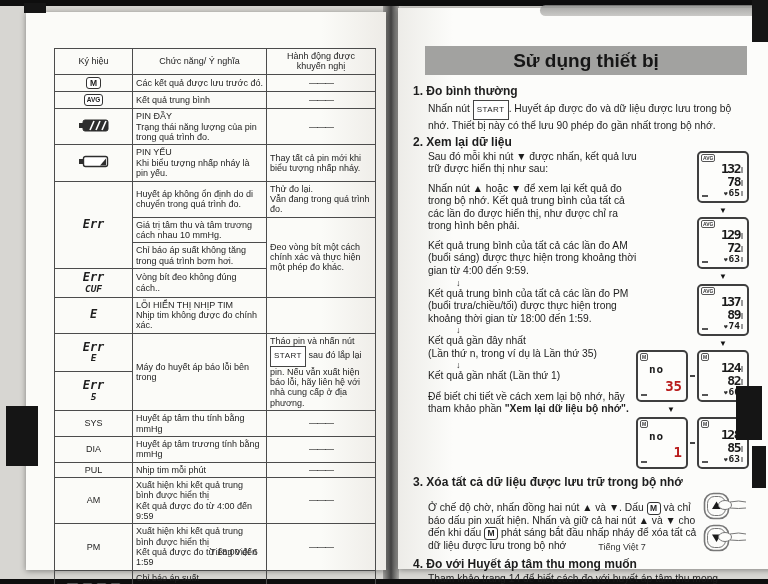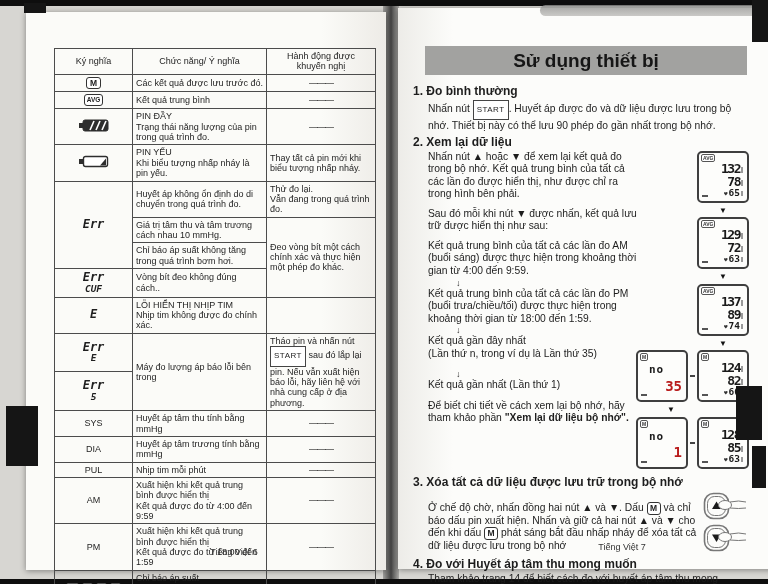--- a/index.html
+++ b/index.html
@@ -98,21 +98,21 @@
 
   <div class="page" id="page-left">
     <table class="tbl">
       <colgroup>
           <col style="width:78px">
           <col style="width:134px">
           <col style="width:109px">
         </colgroup>
       <tbody>
           <tr>
-        <th class="thc">Ký nghĩa</th>
+        <th class="thc">Ký hiệu</th>
         <th class="thc">Chức năng/ Ý nghĩa</th>
         <th class="thc ml">Hành động được
 khuyến nghị</th>
       </tr>
       <tr>
         <td class="sym"><span class="boxicon">M</span></td>
         <td>Các kết quả được lưu trước đó.</td>
         <td>
               <span class="dash">———</span>
             </td>
@@ -176,21 +176,21 @@
         <td class="sym"><span class="seg">E</span></td>
         <td class="ml">LỖI HIỂN THỊ NHỊP TIM
 Nhịp tim không được đo chính xác.</td>
         <td></td>
       </tr>
       <tr>
         <td class="sym">
           <span class="seg">Err</span>
           <span class="seg-sub">E</span>
         </td>
-        <td rowspan="2">Máy đo lượng áp báo lỗi bên trong</td>
+        <td rowspan="2">Máy đo huyết áp báo lỗi bên trong</td>
         <td rowspan="2">
           <span>Tháo pin và nhấn nút </span><span class="startbox">START</span><span> sau đó lắp lại pin. Nếu vẫn xuất hiện báo lỗi, hãy liên hệ với nhà cung cấp ở địa phương.</span>
         </td>
       </tr>
       <tr>
         <td class="sym">
           <span class="seg">Err</span>
           <span class="seg-sub">5</span>
         </td>
       </tr>
@@ -256,27 +256,27 @@
     <div class="content">
 
       <div class="h">1. Đo bình thường</div>
       <div class="indent">
         <span>Nhấn nút </span><span class="startbox">START</span><span>. Huyết áp được đo và dữ liệu được lưu trong bộ nhớ. Thiết bị này có thể lưu 90 phép đo gần nhất trong bộ nhớ.</span>
       </div>
 
       <div class="h">2. Xem lại dữ liệu</div>
       <div class="s2wrap">
         <div class="s2text indent">
+          <p>Sau đó mỗi khi nút ▼ được nhấn, kết quả lưu trữ được hiển thị như sau:</p>
           <p>Nhấn nút ▲ hoặc ▼ để xem lại kết quả đo trong bộ nhớ. Kết quả trung bình của tất cả các lần đo được hiển thị, như được chỉ ra trong hình bên phải.</p>
-          <p>Sau đó mỗi khi nút ▼ được nhấn, kết quả lưu trữ được hiển thị như sau:</p>
           <p style="margin-bottom:1px">Kết quả trung bình của tất cả các lần đo AM (buổi sáng) được thực hiện trong khoảng thời gian từ 4:00 đến 9:59.</p>
           <div class="flow-arrow"></div>
           <p style="margin-bottom:1px">Kết quả trung bình của tất cả các lần đo PM (buổi trưa/chiều/tối) được thực hiện trong khoảng thời gian từ 18:00 đến 1:59.</p>
           <div class="flow-arrow"></div>
-          <p class="ml" style="margin-bottom:10px">Kết quả gần đây nhất
+          <p class="ml" style="margin-bottom:1px">Kết quả gần đây nhất
 (Lần thứ n, trong ví dụ là Lần thứ 35)</p>
           <div class="flow-arrow"></div>
           <p>Kết quả gần nhất (Lần thứ 1)</p>
           <p style="margin-top:8px">
             <span>Để biết chi tiết về cách xem lại bộ nhớ, hãy tham khảo phần </span><span class="note-bold">"Xem lại dữ liệu bộ nhớ".</span>
           </p>
         </div>
         <div class="lcdcol">
           <div class="lcd">
             <span class="lcd-tag">AVG</span>

